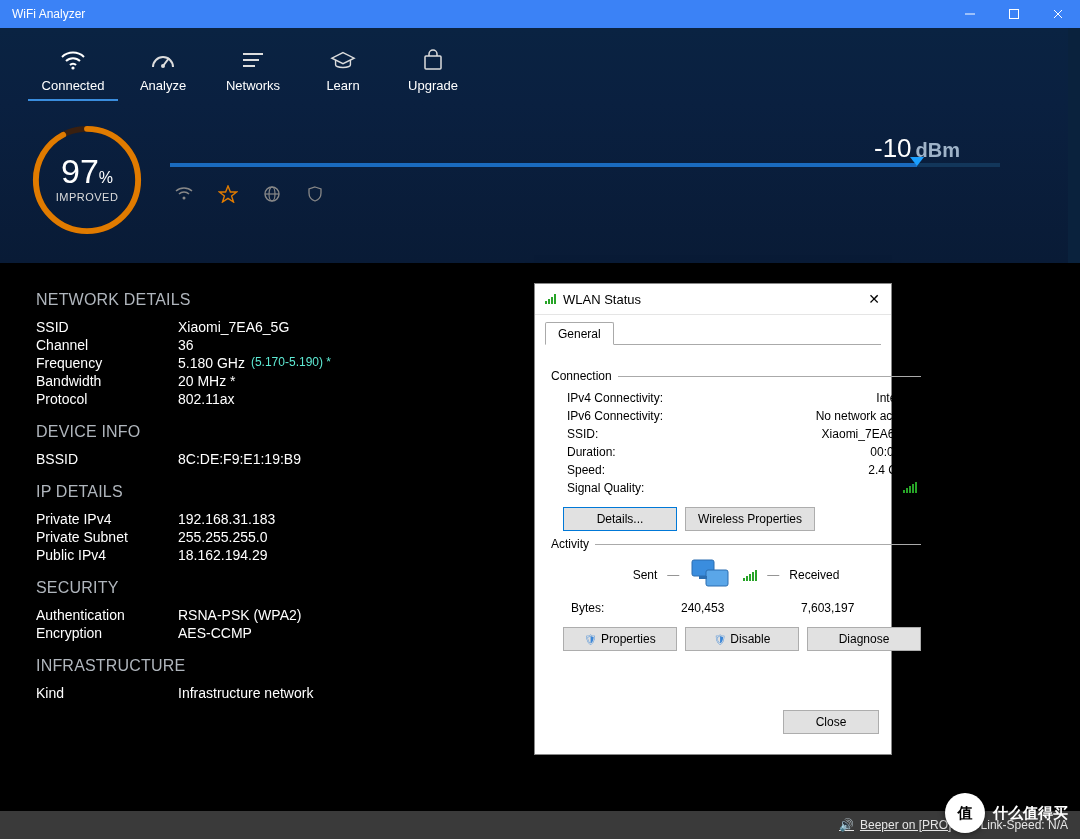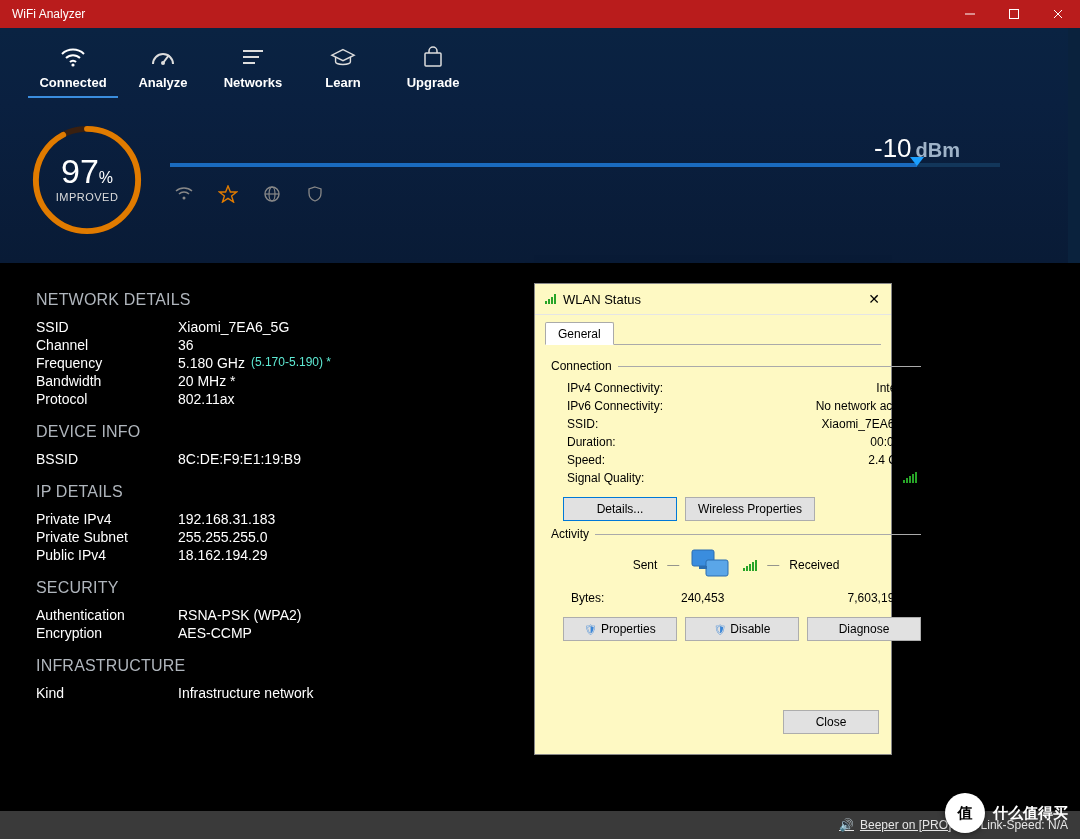--- a/index.html
+++ b/index.html
@@ -9,42 +9,41 @@
   font-family: "Segoe UI", Arial, sans-serif;
   font-size: 14px;
   color: #fff;
   overflow: hidden;
   position: relative;
 }
 
 
 .titlebar {
   height: 28px;
-  background: #b91c1c;
+  background: #3b82f6;
   display: flex;
   align-items: center;
   color: #fff;
   font-size: 12px;
 }
 .titlebar .title { padding-left: 12px; flex: 1; }
 .titlebar .winbtn {
   width: 44px; height: 28px;
   display: flex; align-items: center; justify-content: center;
   color: #fff;
 }
 
 
 .topnav {
   height: 75px;
   background: linear-gradient(#0a2342,#0a2040);
   display: flex;
-  align-items: flex-start;
+  align-items: center;
   padding-left: 28px;
   gap: 0;
-  font-weight: bold;
 }
 .navbtn {
   width: 90px;
   height: 70px;
   display: flex;
   flex-direction: column;
   align-items: center;
   justify-content: flex-end;
   gap: 6px;
   padding-bottom: 6px;
@@ -118,21 +117,21 @@
 .row { display:flex; margin-bottom:2px; }
 .row .label { width:142px; color:#fff; }
 .row .value { color:#fff; }
 .row .sub { color:#5eead4; font-size:12px; padding-left:6px; }
 
 
 .dlg {
   position:absolute;
   left: 534px; top: 283px;
   width: 356px; height: 470px;
-  background:#fef9c3;
+  background:#ffffff;
   color:#000;
   font-family:"Segoe UI",Tahoma,Arial,sans-serif;
   font-size:12px;
   box-shadow: 0 8px 24px rgba(0,0,0,0.5);
   border:1px solid #888;
 }
 .dlg .titlebar2 {
   height: 30px;
   display:flex; align-items:center;
   padding: 0 4px 0 10px;
@@ -152,21 +151,21 @@
   border:1px solid #aaa;
   border-bottom:1px solid #fff;
   background:#fff;
   position:relative; top:1px;
   border-radius:2px 2px 0 0;
   font-size:12px;
 }
 .dlg .body {
   margin: 0 10px 8px 10px;
   border-top:1px solid #aaa;
-  padding-top:8px;
+  padding-top:18px;
 }
 .dlg fieldset { border: none; padding:0; margin: 0 6px; }
 .dlg .fstitle { display:flex; align-items:center; font-size:12px; margin-top:6px; margin-bottom:6px;}
 .dlg .fstitle span.line { flex:1; height:1px; background:#aaa; margin-left:6px; }
 .dlg .kv { display:flex; justify-content:space-between; padding:2px 4px 2px 16px; }
 .dlg .btn {
   background:#e1e1e1;
   border:1px solid #adadad;
   padding:4px 12px;
   font-size:12px;
@@ -487,21 +486,21 @@
               <span style="height:7px"></span>
               <span style="height:9px"></span>
               <span style="height:11px"></span>
           </span>
           <span style="color:#888">—</span>
           <span>Received</span>
         </div>
         <div style="display:flex; justify-content:space-between; padding:2px 4px;">
           <span>Bytes:</span>
           <span style="width:100px;text-align:center">240,453</span>
-          <span style="width:100px;text-align:right">7,603,197</span>
+          <span style="width:100px;">7,603,197</span>
         </div>
       </div>
 
       <div class="btnrow">
         <div class="btn"><span class="shield">🛡</span><span>Properties</span></div>
         <div class="btn"><span class="shield">🛡</span><span>Disable</span></div>
         <div class="btn">Diagnose</div>
       </div>
     </fieldset>
   </div>

